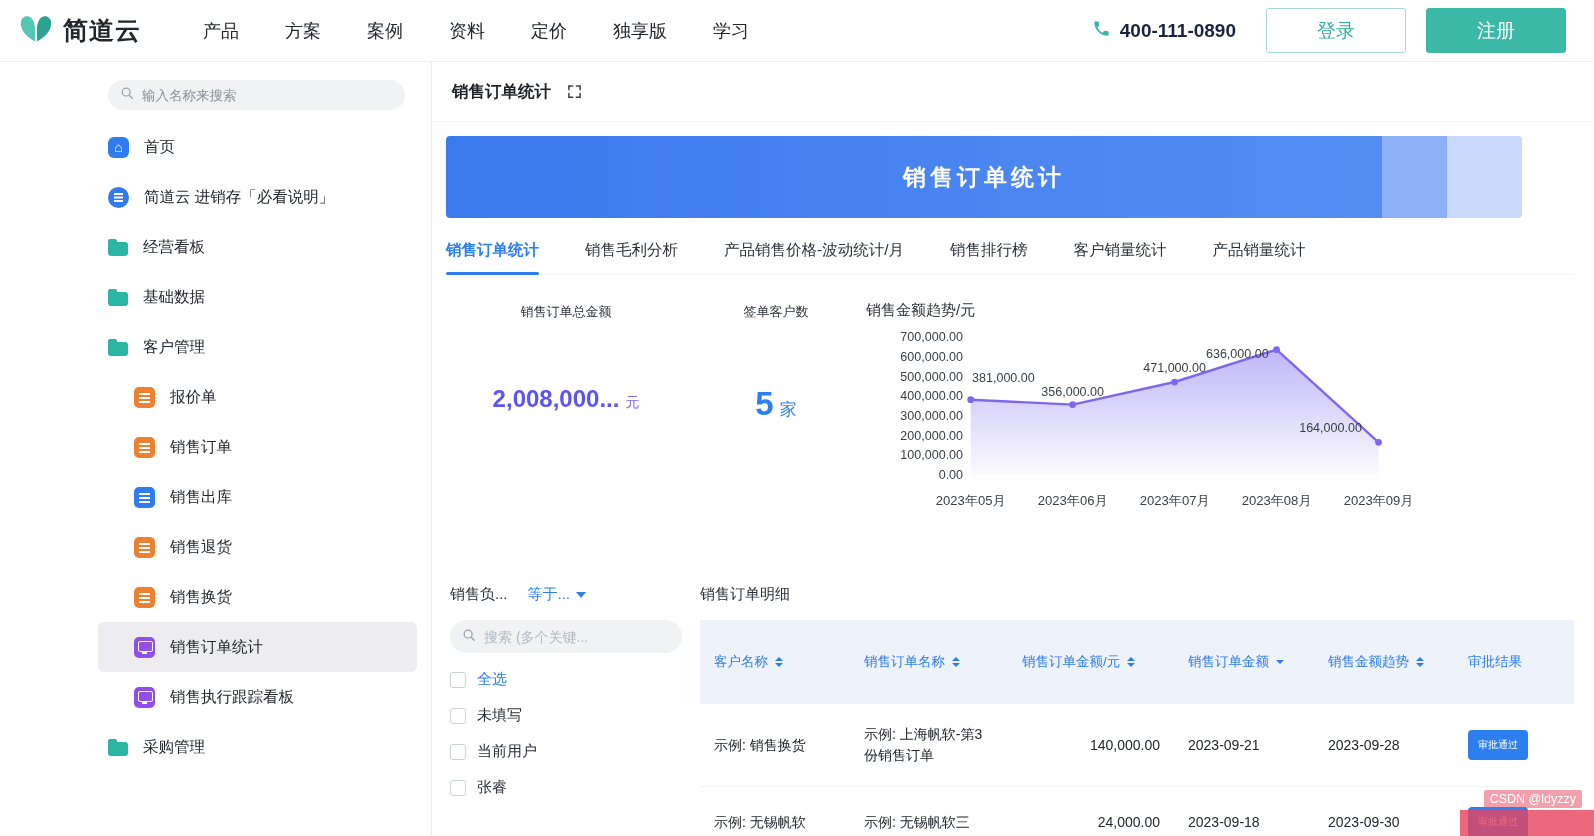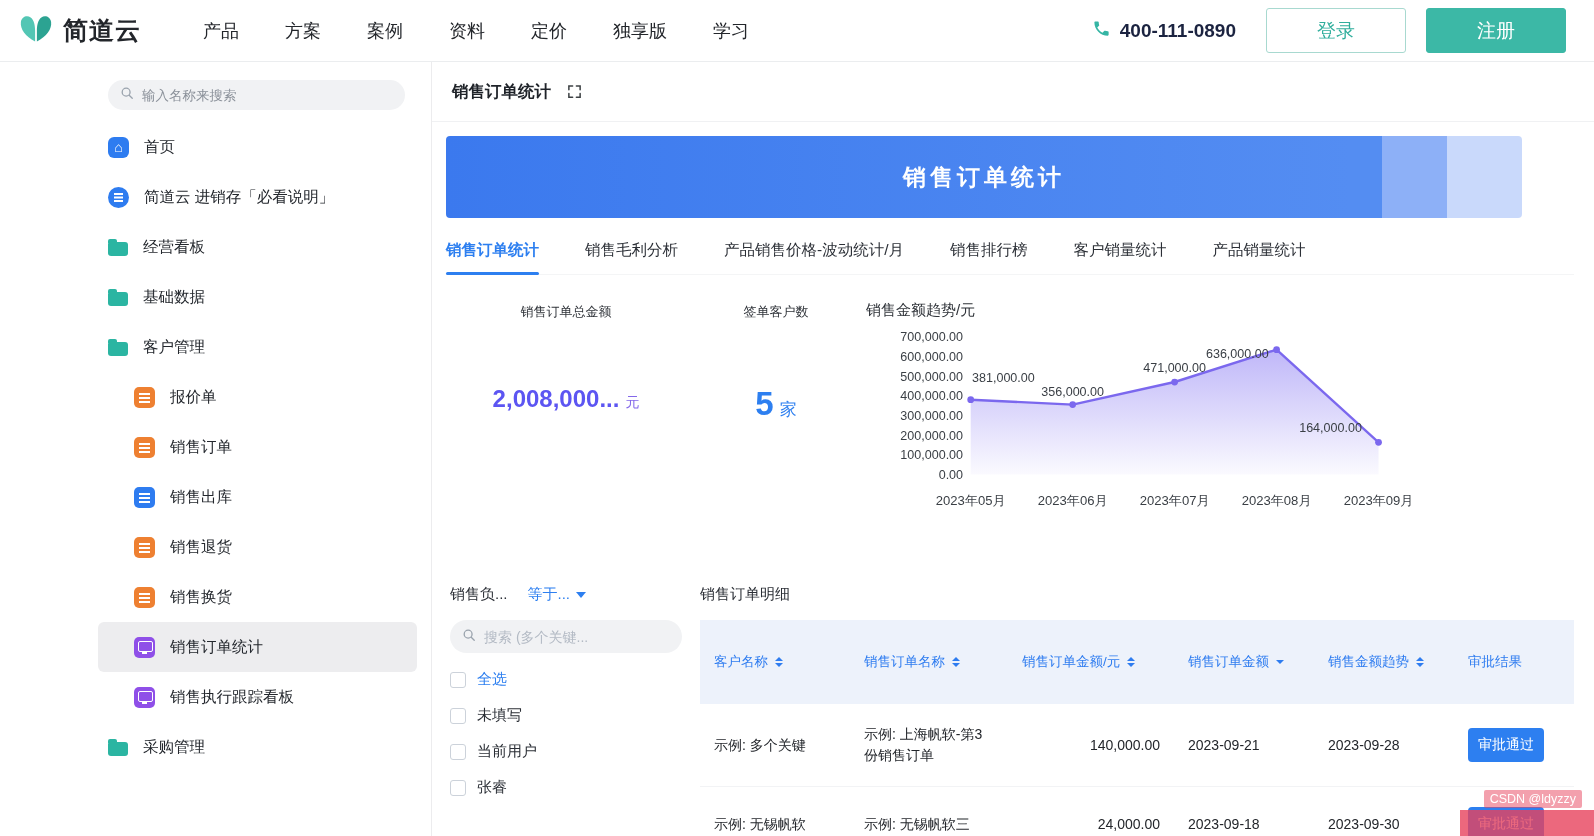--- a/index.html
+++ b/index.html
@@ -100,21 +100,21 @@
 
   .table-panel{flex:1;min-width:0;}
   .table-title{font-size:15px;color:#2b2f36;}
   .grid-table{margin-top:16px;}
   .thead,.trow{display:grid;grid-template-columns:150px 158px 166px 140px 140px 1fr;}
   .thead{background:#edf2fb;}
   .th{min-height:84px;display:flex;align-items:center;padding:0 14px;font-size:13.5px;color:#2e7cf0;gap:7px;}
   .trow{border-bottom:1px solid #f2f3f5;}
   .td{padding:20px 14px;font-size:14px;color:#23262b;display:flex;align-items:center;line-height:1.5;}
   .td.num{justify-content:flex-end;}
-  .approve-btn{background:#2d7ff0;color:#fff;border:none;border-radius:4px;font-size:14px;padding:8px 10px;cursor:pointer;white-space:nowrap;}
+  .approve-btn{background:#2d7ff0;color:#fff;border:none;border-radius:4px;font-size:10px;padding:8px 10px;cursor:pointer;white-space:nowrap;}
 
   .sort{display:inline-flex;flex-direction:column;gap:2.5px;}
   .sort i{display:block;width:0;height:0;border-left:4px solid transparent;border-right:4px solid transparent;}
   .sort .up{border-bottom:4.5px solid #2e7cf0;}
   .sort .dn{border-top:4.5px solid #2e7cf0;}
 
   
   .wm-band{position:absolute;right:0;bottom:0;width:134px;height:26px;background:rgba(231,66,92,0.80);}
   .wm-text{position:absolute;right:12px;bottom:28px;font-size:12.5px;color:#fff;background:rgba(231,66,92,0.5);padding:2px 6px;border-radius:2px;}
 </style>
@@ -374,21 +374,21 @@
                     <i class="up"></i>
                     <i class="dn"></i>
                   </span>
               </div>
               <div class="th">
                 <span>审批结果</span>
               </div>
             </div>
 
             <div class="trow">
-              <div class="td">示例: 多个关键</div>
+              <div class="td">示例: 销售换货</div>
               <div class="td">示例: 上海帆软-第3份销售订单</div>
               <div class="td num">140,000.00</div>
               <div class="td">2023-09-21</div>
               <div class="td">2023-09-28</div>
               <div class="td">
                   <button class="approve-btn">审批通过</button>
                 </div>
             </div>
 
             <div class="trow">

